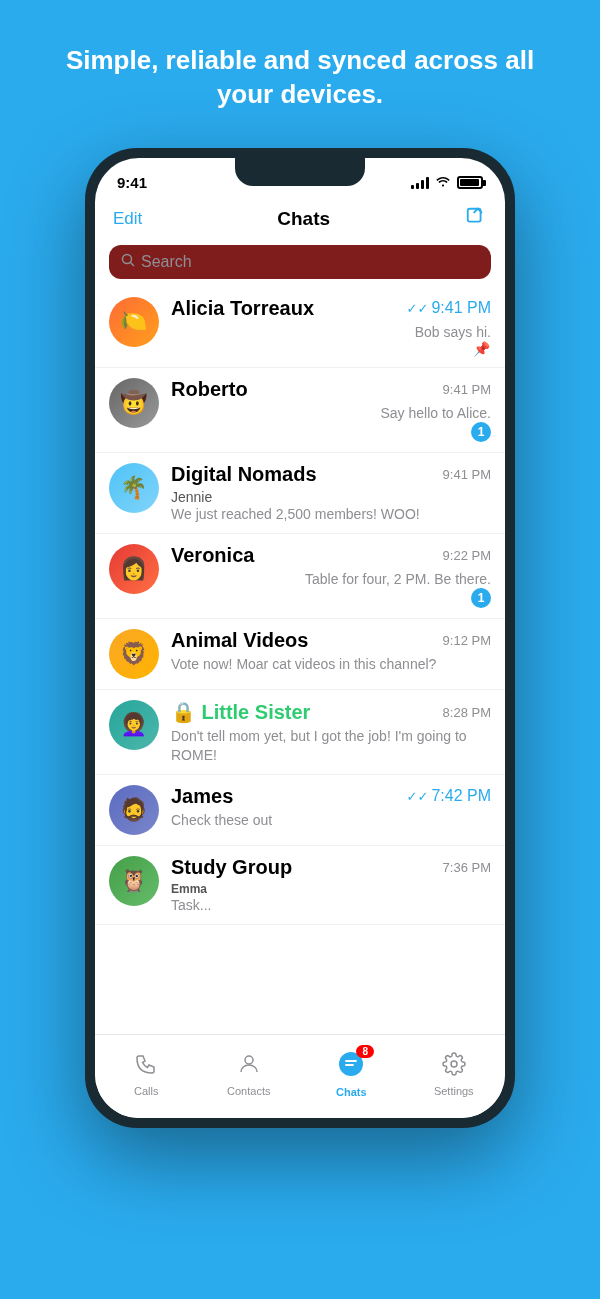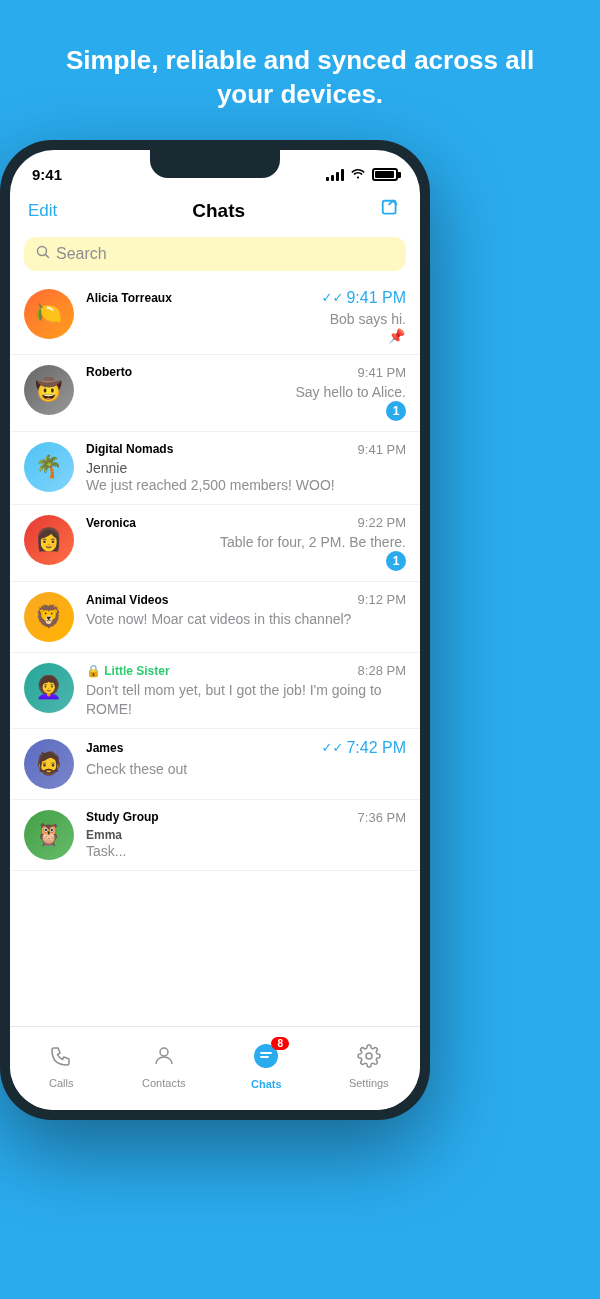--- a/index.html
+++ b/index.html
@@ -30,21 +30,22 @@
       font-weight: 700;
       color: white;
       margin-top: 8px;
       line-height: 1.3;
       padding: 0 40px;
     }
 
     
     .phone-container {
       display: flex;
-      margin-top: 4px;
+      justify-content: center;
+      margin-top: 12px;
     }
     .phone-frame {
       width: 430px;
       height: 980px;
       background: #1a2a32;
       border-radius: 52px;
       padding: 10px;
       position: relative;
       box-shadow: 0 30px 80px rgba(0,0,0,0.4);
     }
@@ -160,21 +161,21 @@
       width: 22px;
       height: 22px;
     }
 
     
     .search-container {
       padding: 4px 14px 8px 14px;
       flex-shrink: 0;
     }
     .search-bar {
-      background: #fef9c3;
+      background: #7f1d1d;
       border-radius: 12px;
       display: flex;
       align-items: center;
       padding: 8px 12px;
       gap: 6px;
     }
     .search-icon-span {
       color: #8E8E93;
       font-size: 14px;
     }
@@ -222,21 +223,21 @@
       flex: 1;
       min-width: 0;
     }
     .chat-header-row {
       display: flex;
       justify-content: space-between;
       align-items: center;
       margin-bottom: 3px;
     }
     .chat-name {
-      font-size: 12px;
+      font-size: 20px;
       font-weight: 700;
       color: #000;
     }
     .chat-time {
       font-size: 13px;
       color: #8E8E93;
       flex-shrink: 0;
       margin-left: 8px;
     }
     .chat-time-blue {

